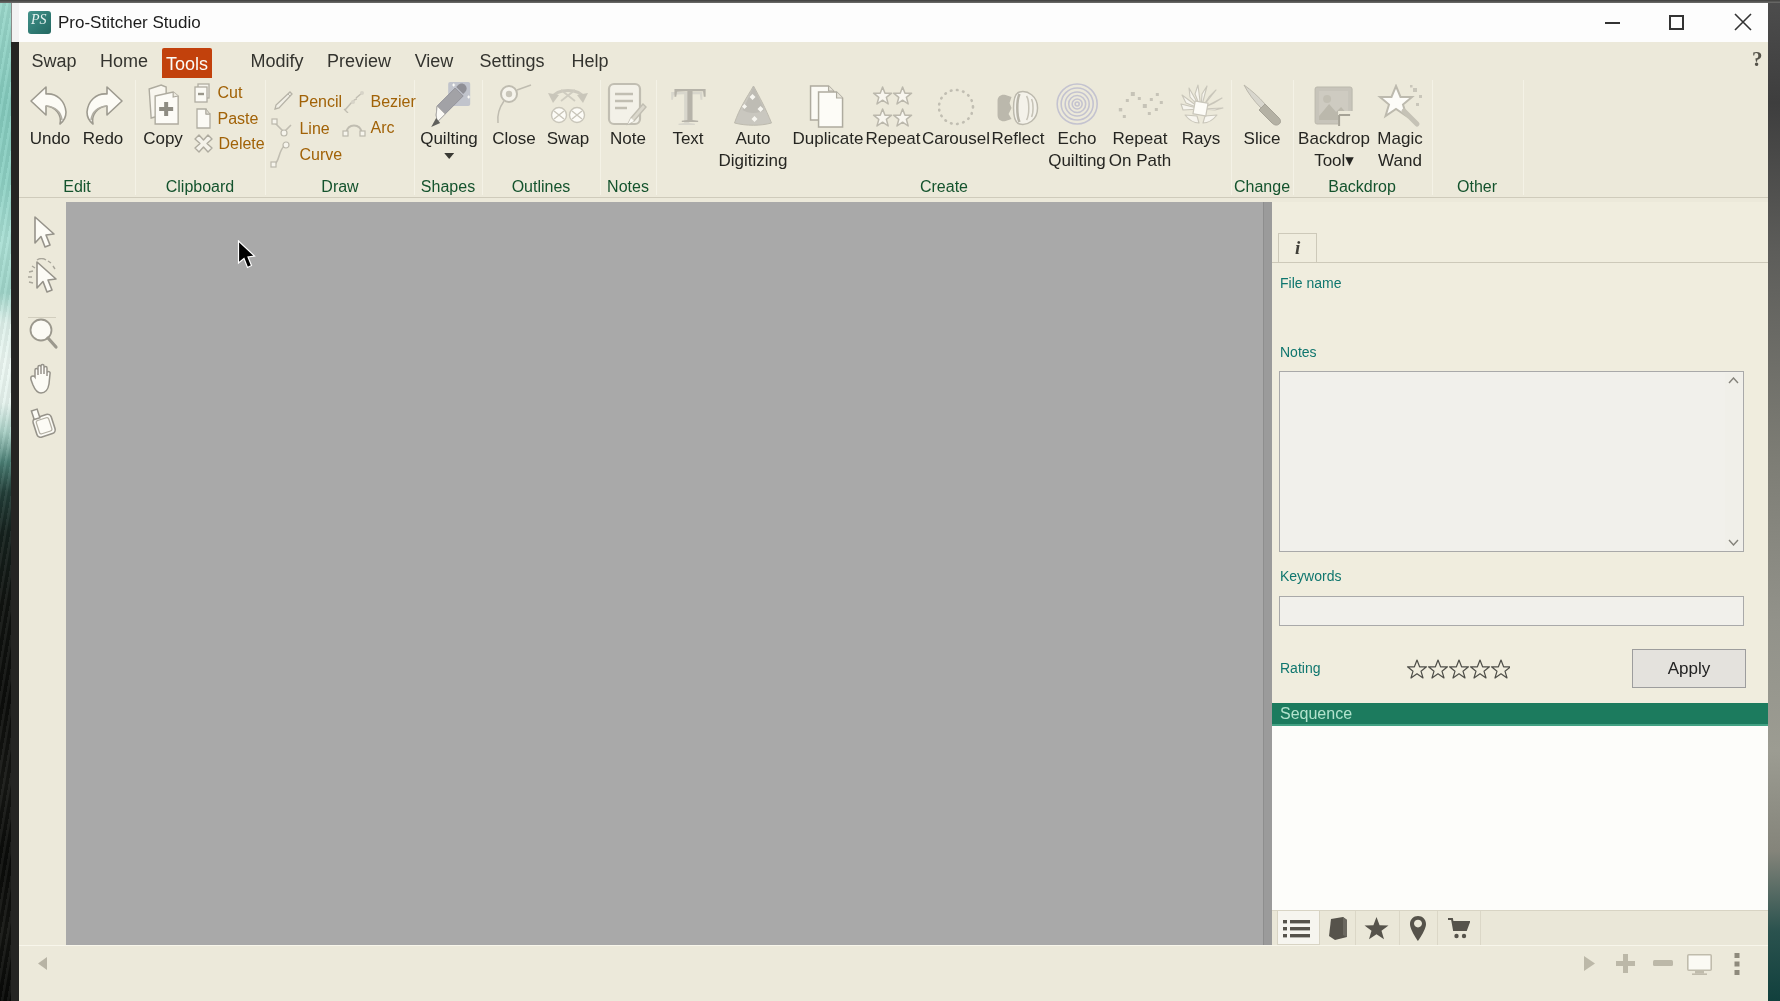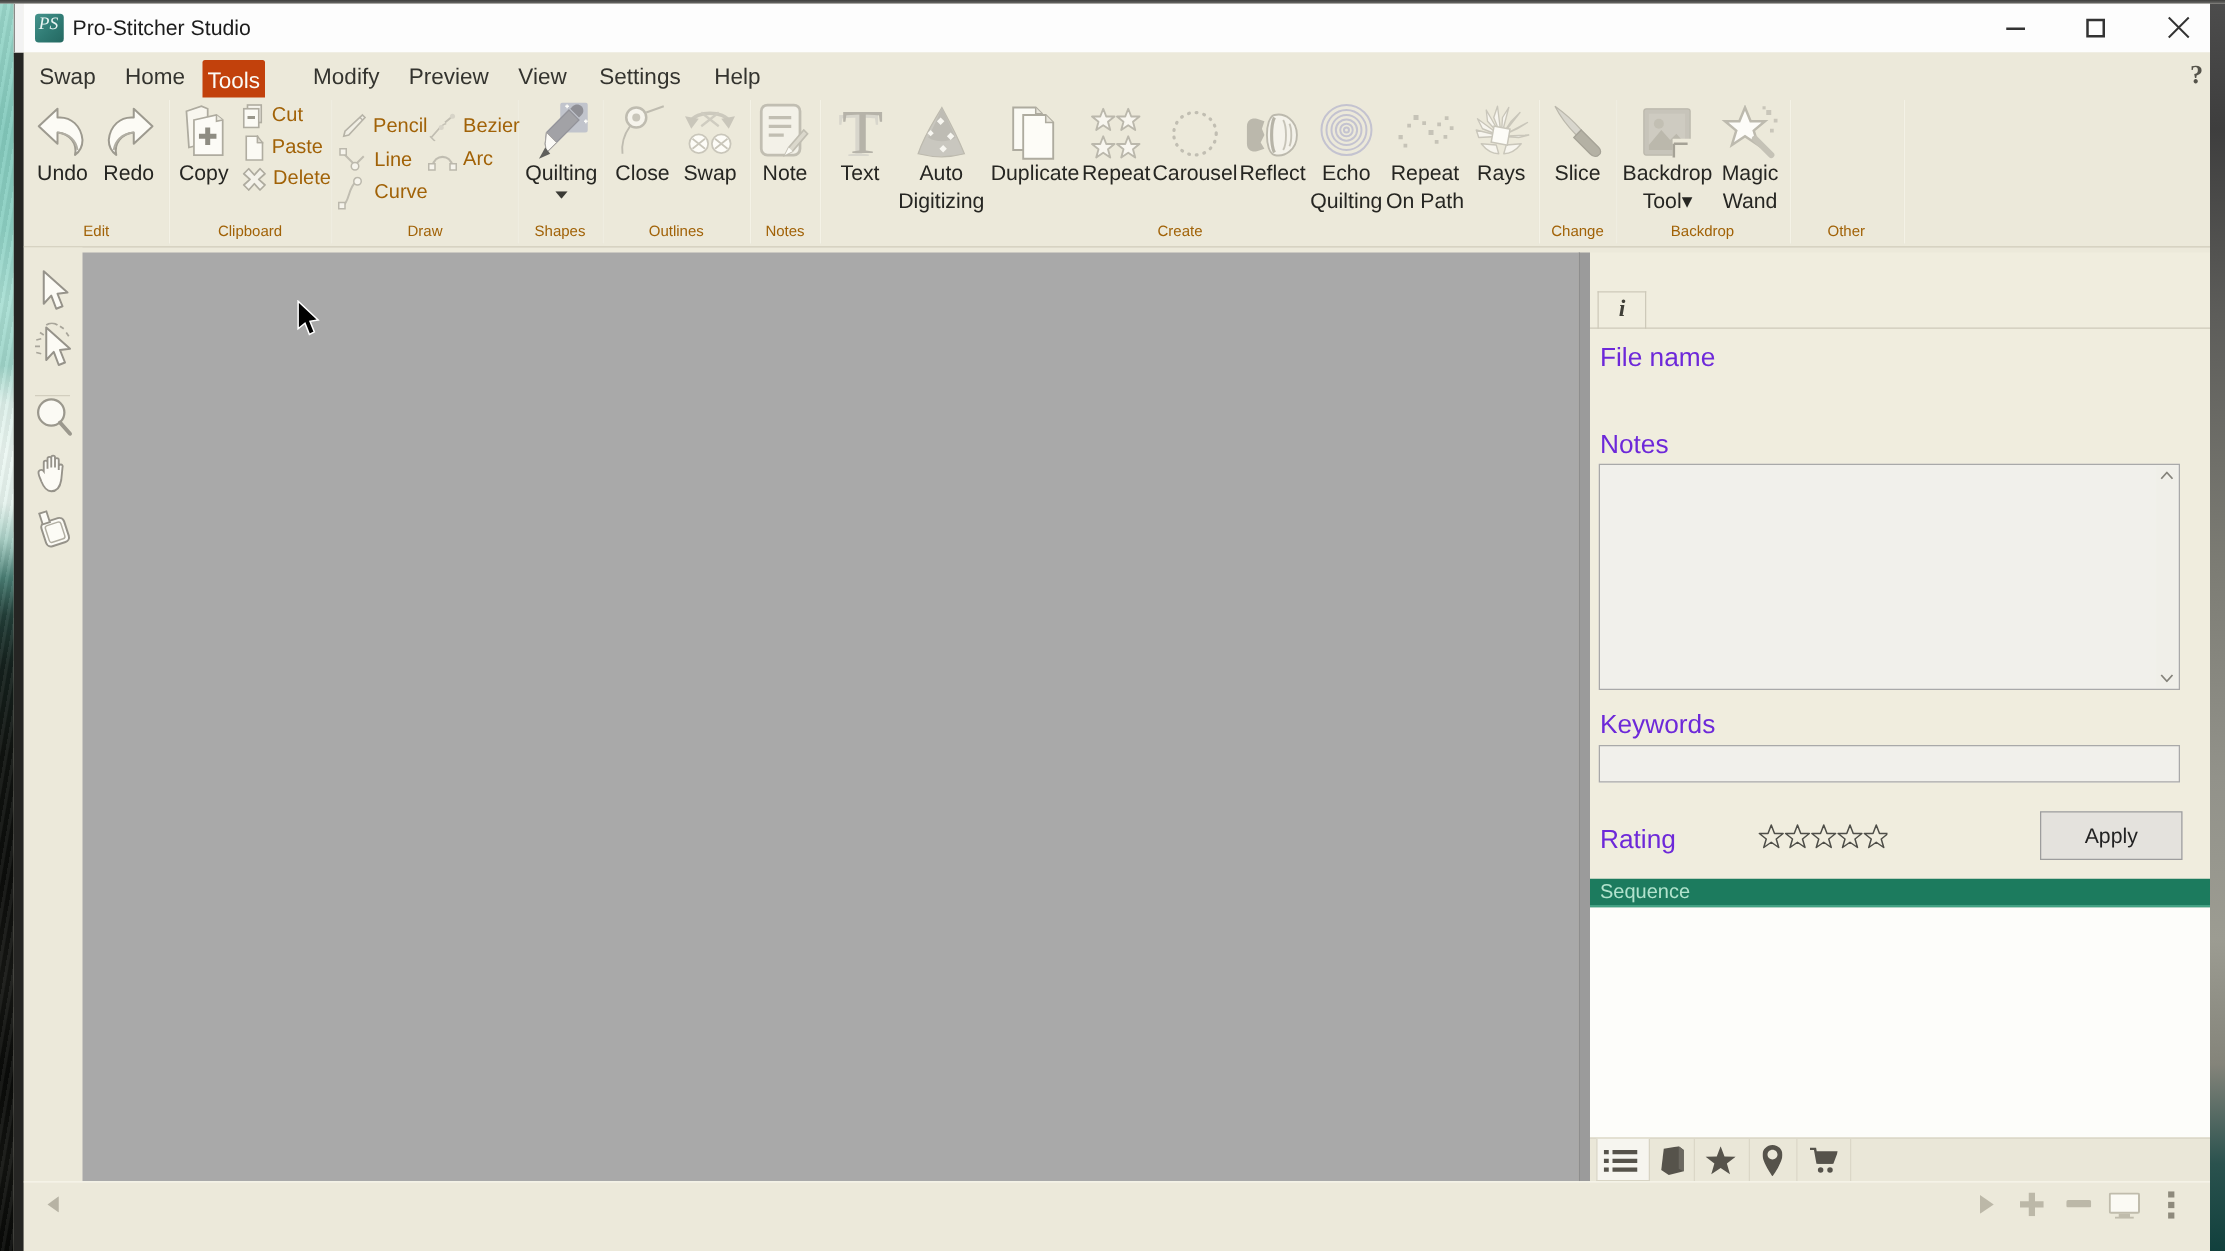--- a/index.html
+++ b/index.html
@@ -33,21 +33,21 @@
 
 #menubar { left:19px; top:42px; width:1749px; height:36px; background:#ece9da; }
 .menuitem { position:absolute; top:9px; font-size:18px; color:#34342f; transform:translateX(-50%); }
 #tooltab { position:absolute; left:143px; top:6px; width:50px; height:33px; background:#c2410c; border-radius:2px 2px 0 0; }
 #tooltab span { position:absolute; left:50%; top:6px; transform:translateX(-50%); font-size:18px; color:#fbfbf6; }
 #helpq { left:1752px; top:47px; font-size:21px; font-weight:bold; color:#55534a; font-family:"Liberation Serif",serif; }
 
 
 #ribbon { left:19px; top:78px; width:1749px; height:120px; background:#ece9da; border-bottom:1px solid #cfcbbb; }
 .gsep { position:absolute; top:2px; width:1px; height:115px; background:#dbd7c7; border-right:1px solid #f4f2e6; }
-.glabel { position:absolute; top:100px; font-size:12px; color:#a16207; transform:translateX(-50%); white-space:nowrap; }
+.glabel { position:absolute; top:100px; font-size:16px; color:#14532d; transform:translateX(-50%); white-space:nowrap; }
 .rb { position:absolute; top:4px; transform:translateX(-50%); text-align:center; }
 .rb .ic { height:46px; display:flex; align-items:flex-end; justify-content:center; }
 .rb svg { display:block; margin:0 auto; }
 .rbt { font-size:17px; color:#262622; line-height:22px; white-space:nowrap; }
 .sb { position:absolute; white-space:nowrap; }
 .sb svg { vertical-align:middle; }
 .sbt { font-size:16px; color:#a16207; vertical-align:middle; }
 
 
 #lefttools { left:19px; top:198px; width:47px; height:747px; background:#ece9da; }
@@ -57,21 +57,21 @@
 #canvas { left:66px; top:202px; width:1197px; height:743px; background:#a9a9a9; }
 #splitter { left:1263px; top:202px; width:9px; height:743px; background:#9b9b9b; border-left:1px solid #8e8e8e; }
 
 
 #panel { left:1272px; top:202px; width:496px; height:743px; background:#f0edde; }
 .phead { position:absolute; left:0; width:496px; height:23px; background:#1c7b5e; border-bottom:2px solid #43a183; }
 .phead span { position:absolute; left:8px; top:2px; font-size:16px; color:#b2e3cd; }
 #tab-i { position:absolute; left:6px; top:31px; width:39px; height:30px; background:#f0edde; border:1px solid #cdc9b9; border-bottom:none; }
 #tab-i span { position:absolute; left:16px; top:3px; font-family:"Liberation Serif",serif; font-style:italic; font-weight:bold; font-size:19px; color:#403f38; }
 #tabline { position:absolute; left:0; top:60px; width:496px; height:1px; background:#cdc9b9; }
-.plabel { position:absolute; left:8px; font-size:21px; color:#6d28d9; }
+.plabel { position:absolute; left:8px; font-size:14px; color:#0f766e; }
 .pfield { position:absolute; left:7px; width:465px; background:#f1f0eb; border:1px solid #a9a9a9; }
 #applybtn { position:absolute; left:360px; top:447px; width:114px; height:39px; background:#e4e2dd; border:1px solid #9d9d9d; text-align:center; font-size:17px; color:#222; line-height:37px; }
 #seqwhite { position:absolute; left:0; top:524px; width:496px; height:184px; background:#fdfdfa; }
 #seqtabs { position:absolute; left:0; top:708px; width:496px; height:35px; background:#eae7d8; border-top:1px solid #d8d4c4; }
 .seqcell { position:absolute; top:0; height:34px; border-right:1px solid #dbd7c7; }
 #seqsel { position:absolute; left:5px; top:0px; width:43px; height:34px; background:#f6f5ef; border:1px solid #d8d4c4; border-top:none; }
 
 
 #statusbar { left:19px; top:945px; width:1749px; height:56px; background:#ece9da; border-top:1px solid #f8f6eb; }
 </style>

